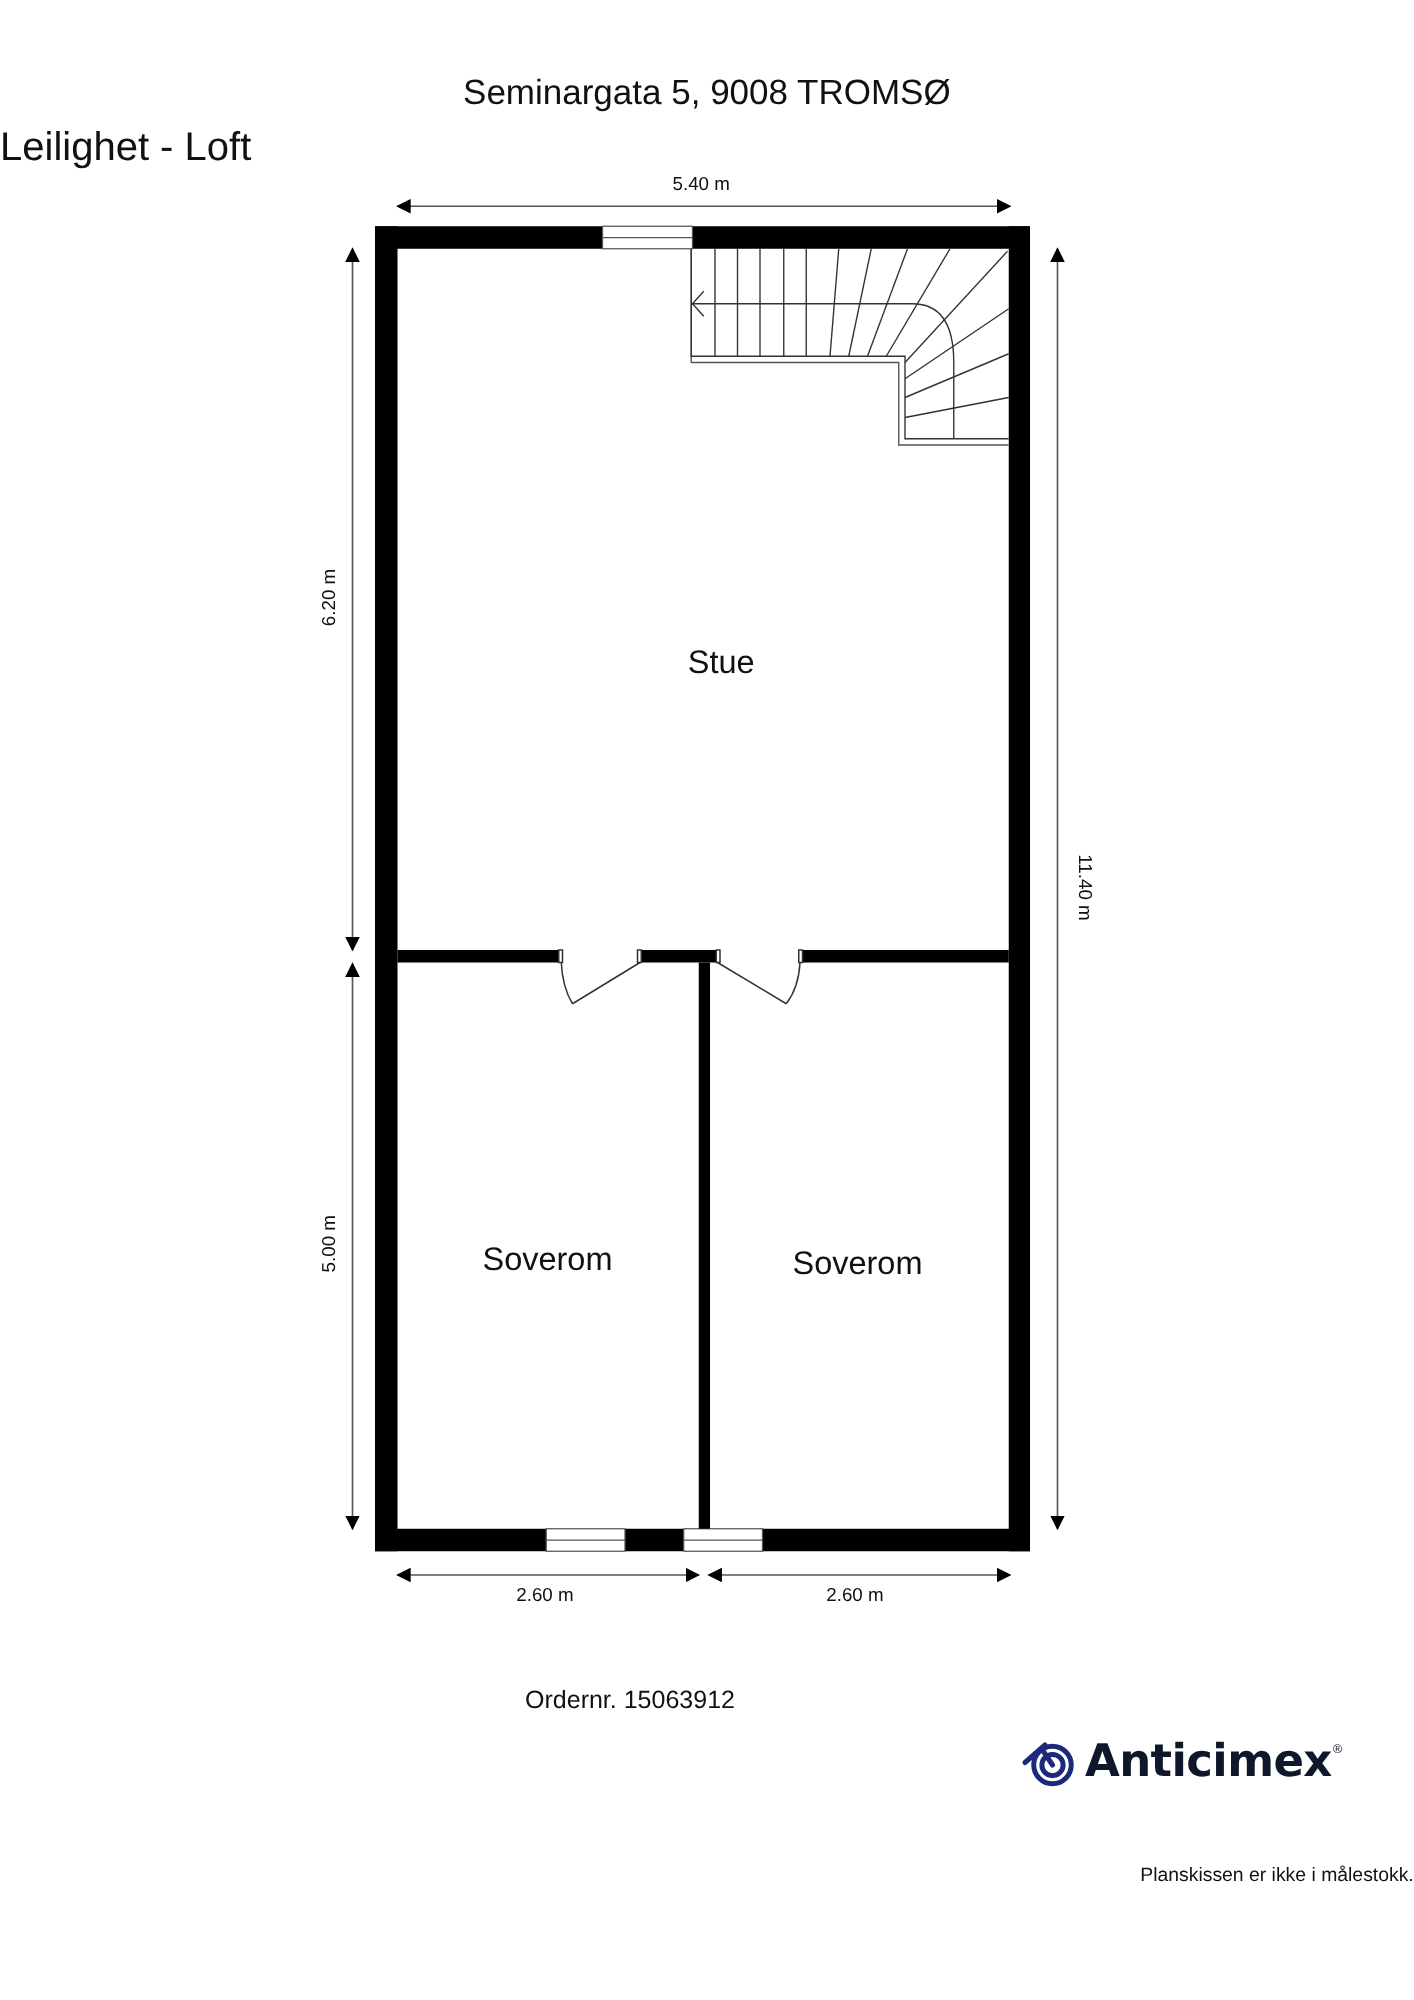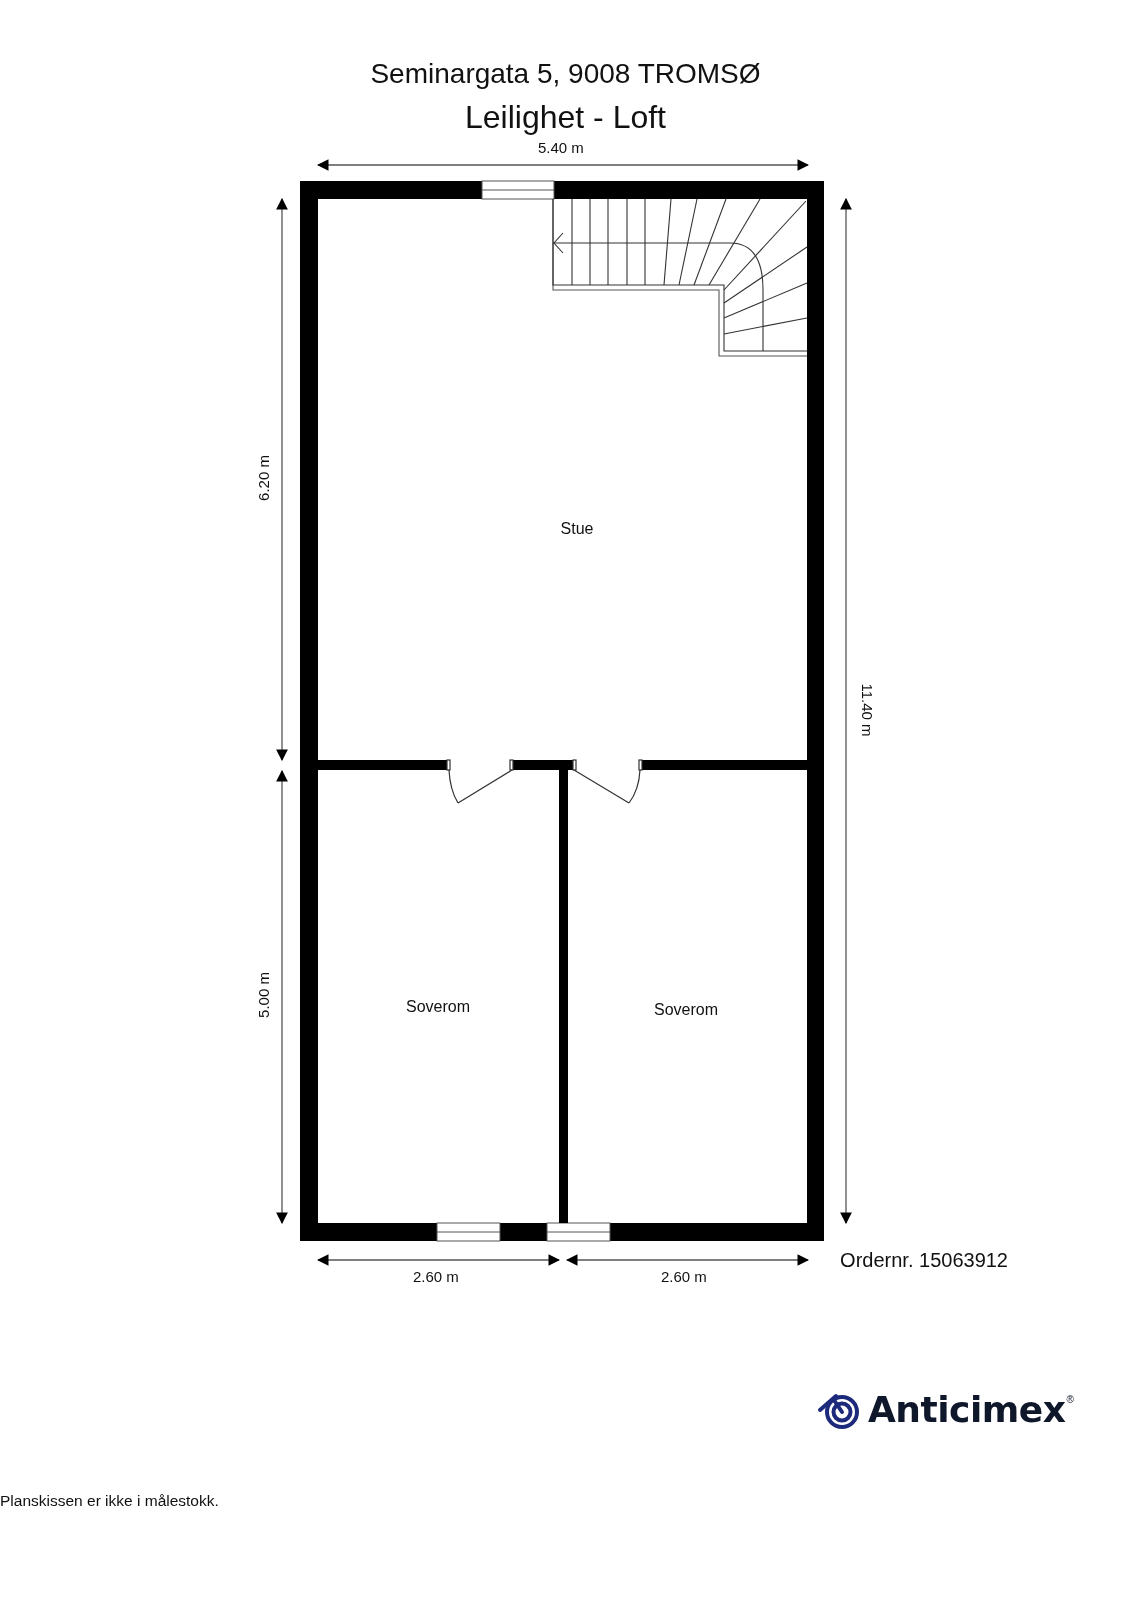--- a/index.html
+++ b/index.html
@@ -1,24 +1,24 @@
 <!DOCTYPE html>
 <html><head>
 <meta charset="utf-8">
 <style>
   html, body { margin: 0; padding: 0; background: #ffffff; }
   body { width: 1131px; height: 1600px; position: relative; overflow: hidden;
          font-family: "Liberation Sans", "DejaVu Sans", sans-serif; color: #111; }
   .abs { position: absolute; }
   .title { left: 0; width: 1131px; text-align: center; top: 50px; font-size: 28px; line-height: 48px; }
-  .subtitle { left: 0; width: 1131px; text-align: center; top: 98px; font-size: 32px; line-height: 38px; }
+  .subtitle { left: 0; width: 1131px; text-align: left; top: 98px; font-size: 32px; line-height: 38px; }
   .dimtxt { font-size: 15px; line-height: 18px; white-space: nowrap; }
-  .roomlabel { font-size: 16px; line-height: 24px; white-space: nowrap; transform: translate(-50%, -50%); }
-  .order { left: 0; width: 1008px; text-align: right; top: 1248px; font-size: 20px; line-height: 24px; }
-  .footer { left: 0; width: 1131px; text-align: left; top: 1492px; font-size: 15.5px; line-height: 17.5px; }
+  .roomlabel { font-size: 26px; line-height: 24px; white-space: nowrap; transform: translate(-50%, -50%); }
+  .order { left: 0; width: 1008px; text-align: center; top: 1348px; font-size: 20px; line-height: 24px; }
+  .footer { left: 0; width: 1131px; text-align: right; top: 1492px; font-size: 15.5px; line-height: 17.5px; }
   .logo { left: 816px; top: 1388px; height: 44px; display: flex; align-items: center; color: #0f172a; }
   .logo-text { font-family: "DejaVu Sans", sans-serif; font-weight: bold; font-size: 36px; letter-spacing: -0.5px; margin-left: 6px; line-height: 44px; }
   .logo-reg { font-size: 10px; align-self: flex-start; margin-top: 6px; margin-left: 1px; }
   svg.plan { position: absolute; left: 0; top: 0; }
 </style>
 </head>
 <body>
 
 <div class="abs title">Seminargata 5, 9008 TROMSØ</div>
 <div class="abs subtitle">Leilighet - Loft</div>

